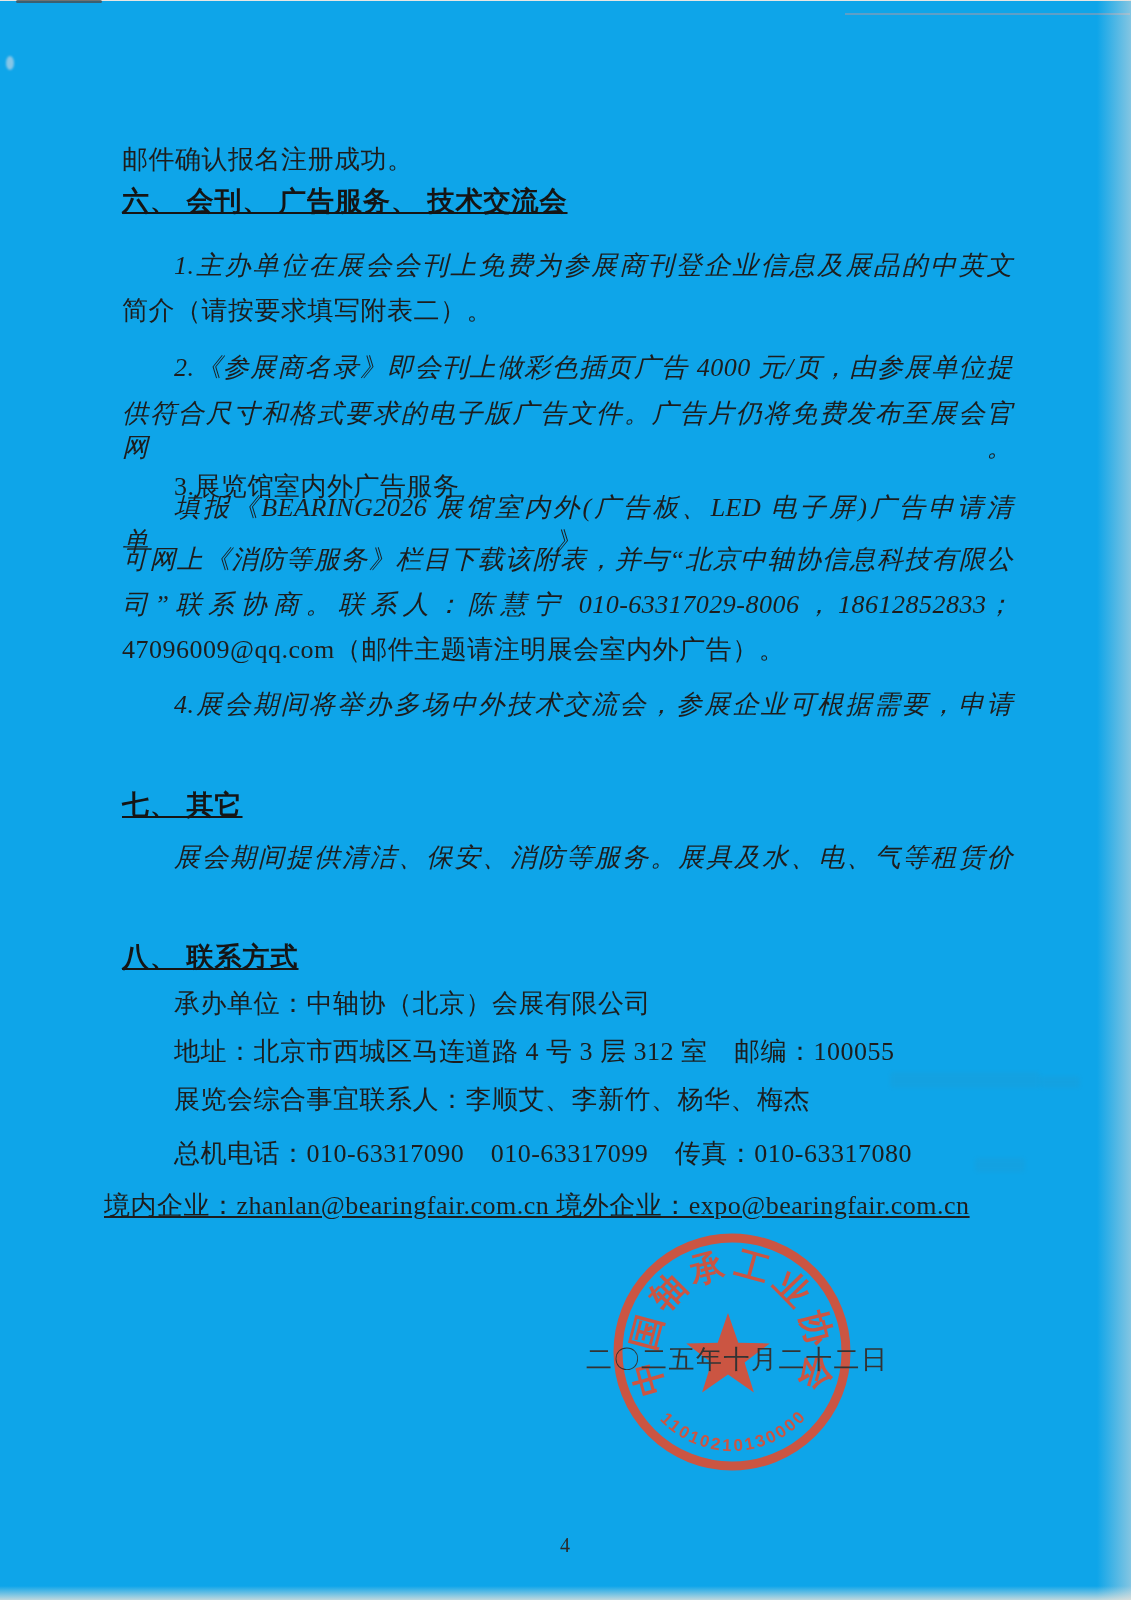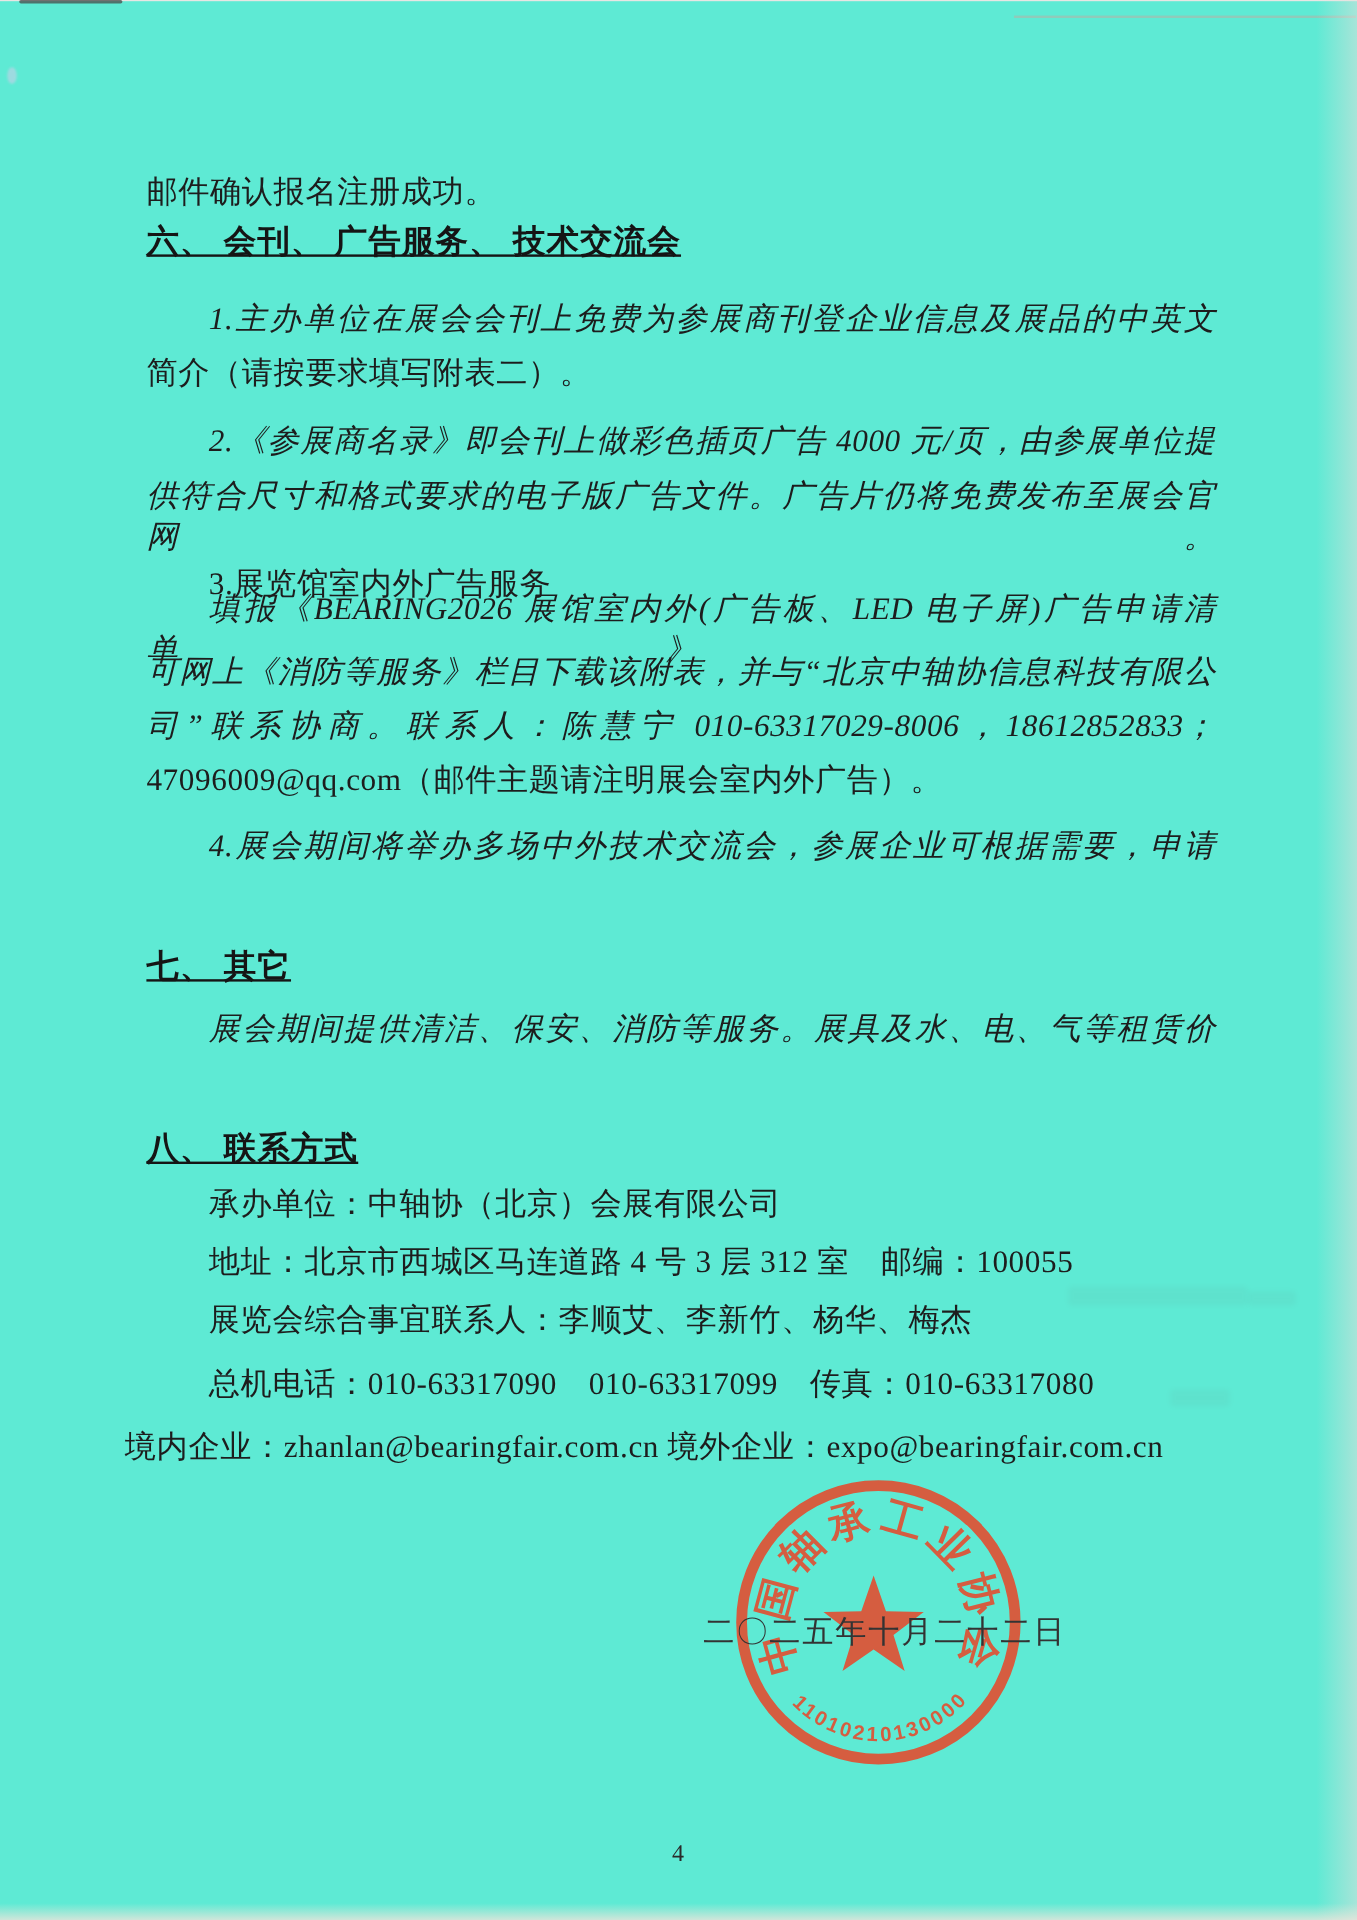--- a/index.html
+++ b/index.html
@@ -2,21 +2,21 @@
 <html><head>
 <meta charset="utf-8">
 <style>
   html,body{margin:0;padding:0;}
   body{
     width:1131px;height:1600px;position:relative;overflow:hidden;
     background:#fefefe;
     font-family:"Liberation Serif","DejaVu Serif",serif;
     color:#1d1d1d;
   }
-  .page{position:absolute;inset:0;background:#5eead4;}
+  .page{position:absolute;inset:0;background:#0ea5e9;}
   
   .edge-top{position:absolute;left:0;top:0;width:100%;height:1px;background:#e8e6e3;}
   .edge-top-left{position:absolute;left:16px;top:0;width:86px;height:3px;background:#4a4a4a;opacity:.75;border-radius:2px;}
   .edge-top-right-line{position:absolute;left:845px;top:13px;width:285px;height:2px;background:rgba(225,150,145,.38);}
   .blue-smudge{position:absolute;left:6px;top:56px;width:8px;height:14px;background:#b9d4e6;opacity:.7;border-radius:50%;filter:blur(1px);}
   .edge-right{position:absolute;right:0;top:0;width:34px;height:1600px;
     background:linear-gradient(to right, rgba(228,224,220,0), rgba(228,224,220,.55));}
   .edge-bottom{position:absolute;left:0;bottom:0;width:100%;height:14px;
     background:linear-gradient(to bottom, rgba(236,229,219,0), rgba(236,229,219,.8));}
   .ghost{position:absolute;background:#6b6b6b;opacity:.055;filter:blur(2px);border-radius:3px;}
@@ -26,21 +26,21 @@
     position:absolute;left:122px;width:891px;height:36px;
     font-size:26px;line-height:34px;white-space:pre-wrap;
     letter-spacing:.5px;
   }
   .ln.hd{
     font-family:"Liberation Sans","DejaVu Sans",sans-serif;
     font-weight:bold;font-size:27px;letter-spacing:1px;color:#151515;text-decoration:underline;
   }
   .ln.ind{text-indent:52px;}
   .ln.j{text-align:justify;text-align-last:justify;text-justify:inter-character;font-style:italic;}
-  .ln.out{left:104px;width:916px;}
+  .ln.out{left:104px;width:916px;text-decoration:underline;}
 
   
   .stamp{position:absolute;left:572px;top:1192px;width:320px;height:320px;
     opacity:.88;filter:blur(.3px);pointer-events:none;}
   .stamp text{font-family:"Liberation Sans","DejaVu Sans",sans-serif;font-weight:bold;}
   .seal-org{font-size:34px;letter-spacing:6px;}
   .seal-num{font-size:17px;letter-spacing:2.5px;}
 
   .date-line{
     position:absolute;left:586px;top:1345px;height:32px;

